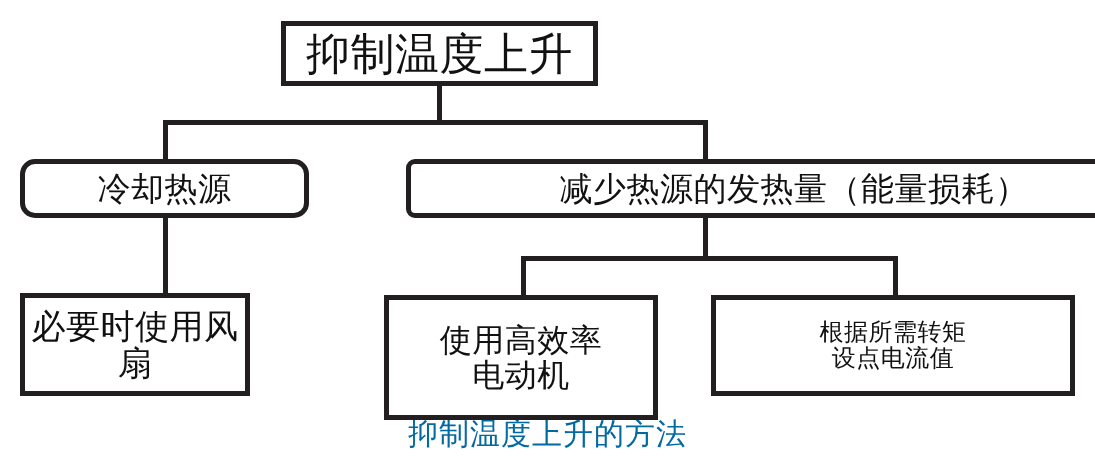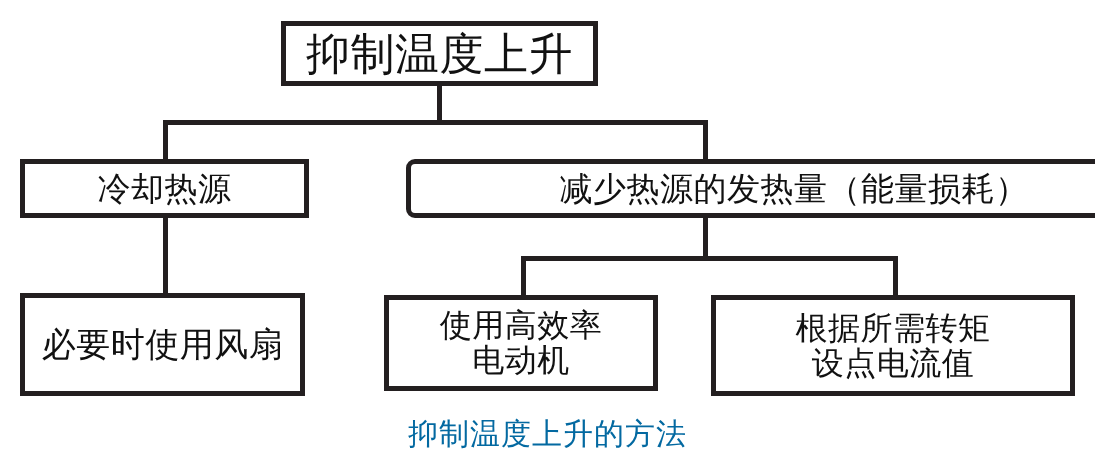--- a/index.html
+++ b/index.html
@@ -46,55 +46,56 @@
     width: 317px;
     height: 65px;
   }
   #node-root .label { font-size: 44px; }
 
   #node-cool-source {
     left: 20px;
     top: 159px;
     width: 289px;
     height: 59px;
+    border-radius: 15px;
   }
   #node-cool-source .label { font-size: 33px; }
 
   #node-reduce-heat {
     left: 406px;
     top: 159px;
     width: 776px;
     height: 59px;
     border-radius: 9px;
   }
   #node-reduce-heat .label { font-size: 33px; }
 
   #node-use-fan {
     left: 20px;
     top: 293px;
-    width: 285px;
+    width: 230px;
     height: 103px;
   }
   #node-use-fan .label { font-size: 34px; }
 
   #node-high-eff-motor {
     left: 384px;
     top: 295px;
     width: 274px;
-    height: 96px;
+    height: 125px;
   }
   #node-high-eff-motor .label { font-size: 32px; }
 
   #node-current-setpoint {
     left: 711px;
     top: 295px;
     width: 364px;
     height: 101px;
   }
-  #node-current-setpoint .label { font-size: 32px; }
+  #node-current-setpoint .label { font-size: 24px; }
 
   
   .edge {
     position: absolute;
     background: #231f20;
     z-index: 1;
   }
   .edge.v { width: 5px; }
   .edge.h { height: 5px; }
 

